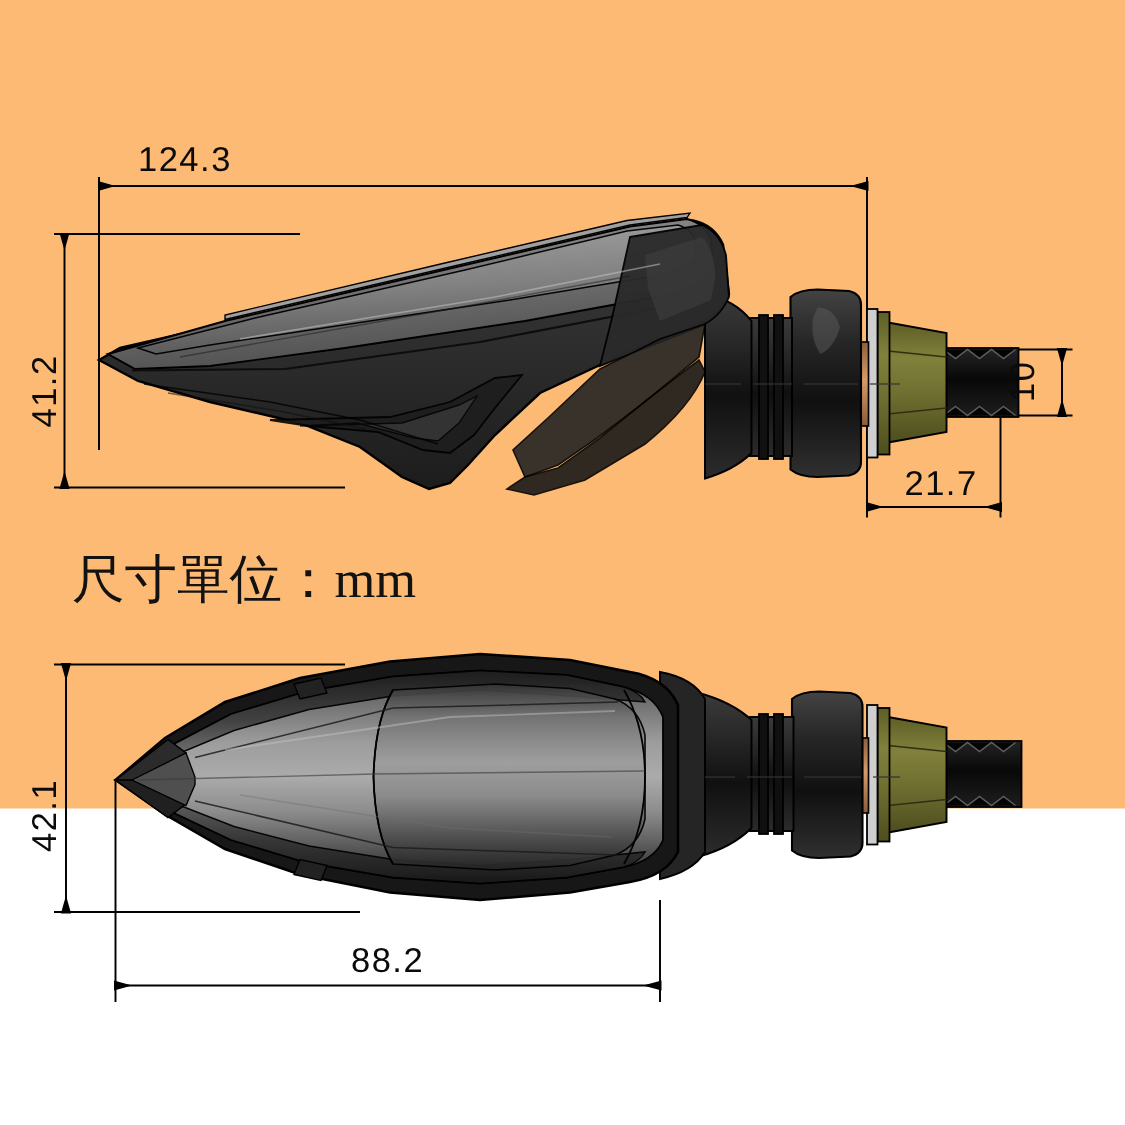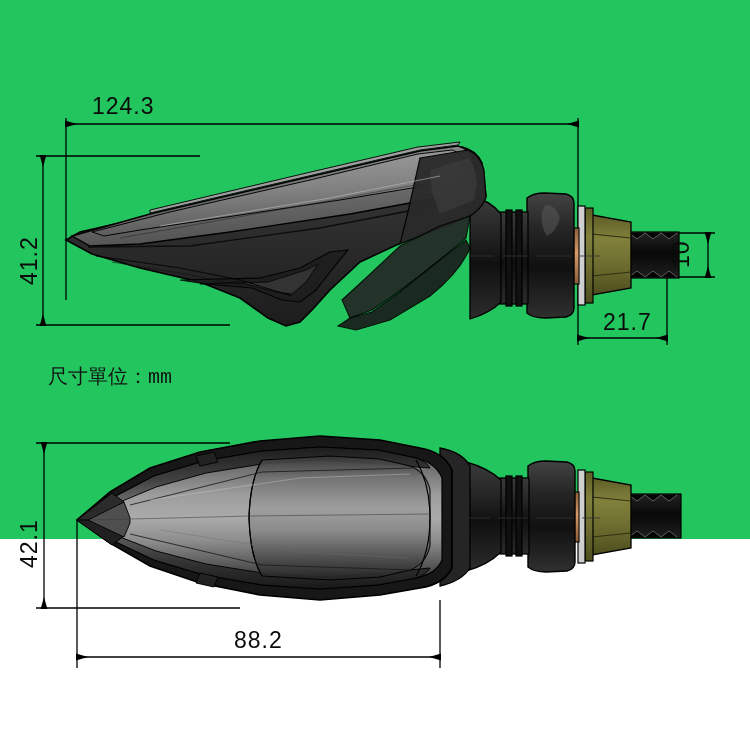--- a/index.html
+++ b/index.html
@@ -1,23 +1,23 @@
 <!DOCTYPE html>
 <html><head>
 <meta charset="utf-8">
 <style>
   html,body{margin:0;padding:0;background:#ffffff;}
   body{width:750px;height:750px;overflow:hidden;
        font-family:"Liberation Sans","DejaVu Sans",sans-serif;}
-  #stage{position:relative;width:750px;height:539px;background:#22c55e;}
+  #stage{position:relative;width:750px;height:539px;background:#fdba74;}
   svg.draw{position:absolute;left:0;top:0;width:750px;height:750px;}
   .dimtext{font-family:"Liberation Sans","DejaVu Sans",sans-serif;
            font-size:23px;fill:#0b0b0b;letter-spacing:1px;}
-  .unitnote{position:absolute;font-size:20px;color:#121212;white-space:nowrap;
-            font-family:Liberation Mono, monospace;}
+  .unitnote{position:absolute;font-size:35px;color:#121212;white-space:nowrap;
+            font-family:Liberation Serif, serif;}
 </style>
 </head>
 <body>
 
 <div id="stage">
 
   <svg class="draw" viewBox="0 0 750 750">
     <defs>
 
       <linearGradient id="gTopFace" x1="0" y1="0" x2="0.35" y2="1">

